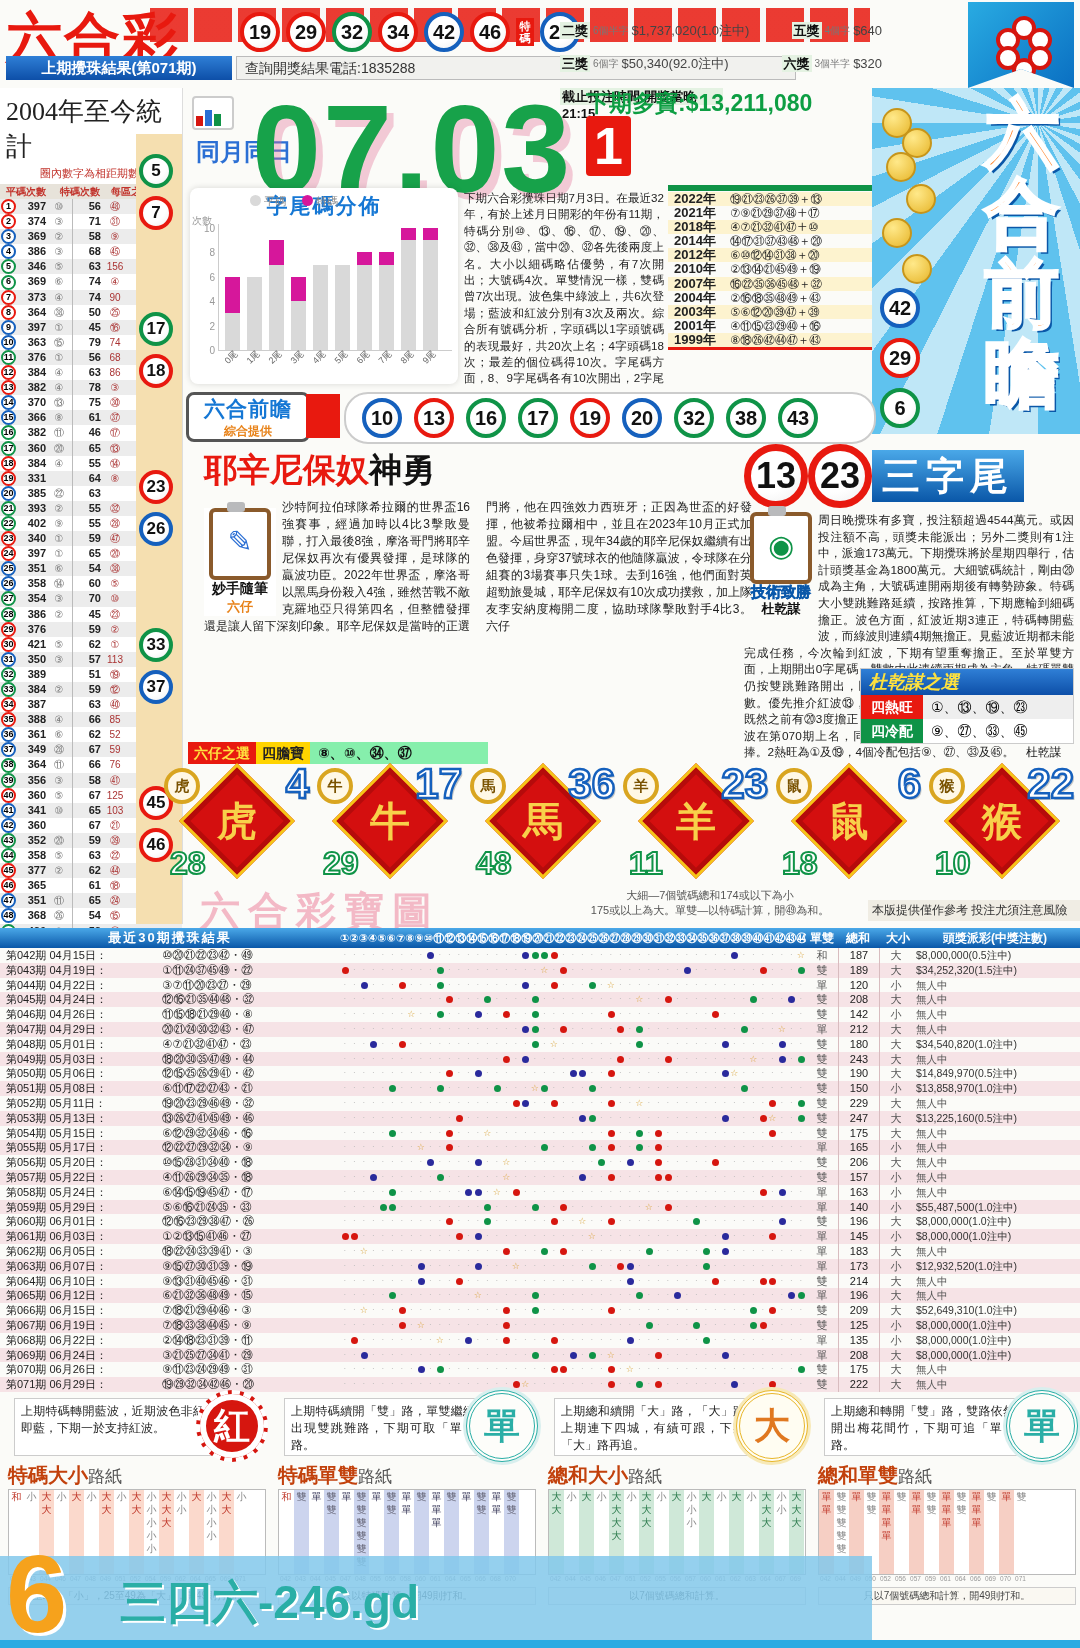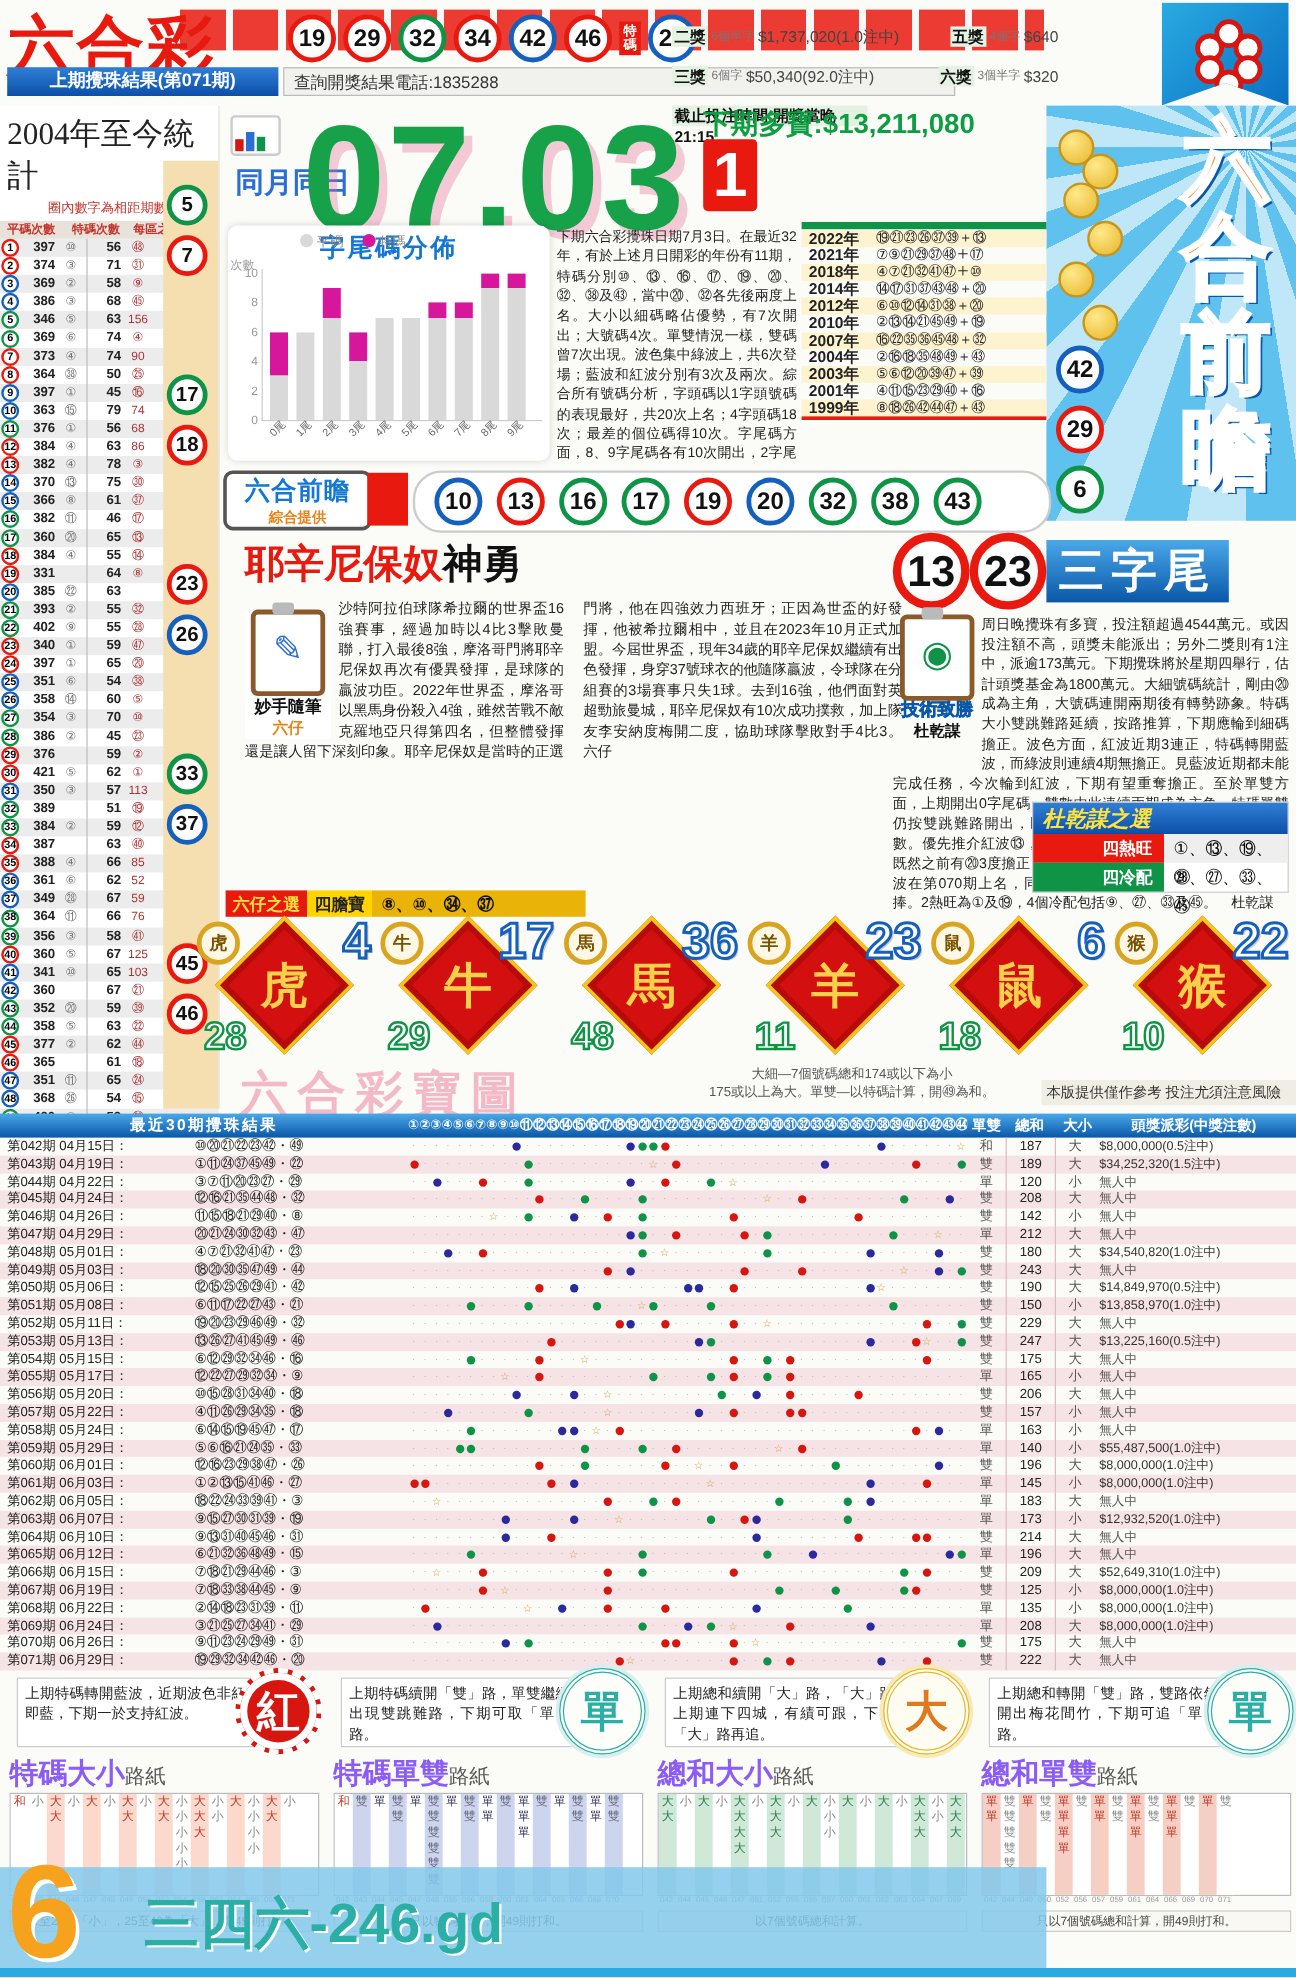--- a/index.html
+++ b/index.html
@@ -105,27 +105,27 @@
   #ar-balls{display:flex;align-items:center;}
   #ar-banner{height:52px;background:linear-gradient(180deg,#4aa8e8,#0a57a8);color:#fff;font-size:38px;font-weight:900;letter-spacing:6px;padding:0 10px;line-height:52px;}
   #ar-text{font-size:11.8px;line-height:16.6px;text-align:justify;color:#222;margin-top:4px;}
   #ar-icon{float:left;width:74px;height:120px;text-align:center;}
   #ar-icon .lab1{font-size:15px;font-weight:900;color:#1577d4;-webkit-text-stroke:.5px #0a57a8;}
   #ar-icon .lab2{font-size:13px;font-weight:900;color:#111;}
   #picks{position:absolute;right:0;bottom:-4px;width:212px;background:#fff;border:1px solid #ccc;}
   #picks .pt{background:linear-gradient(180deg,#2f7fd6,#0d4fa8);color:#ffe23e;font-weight:900;font-style:italic;font-size:18px;padding:1px 8px;}
   #picks .prow2{display:flex;height:24px;line-height:24px;font-size:14px;}
   #picks .prow2:nth-child(odd){background:#eee;}
-  #picks .pl{width:62px;color:#fff;font-weight:900;text-align:center;margin-right:8px;padding-left:48px;}
+  #picks .pl{width:62px;color:#fff;font-weight:900;text-align:center;margin-right:8px;}
   #picks .pl.hot{background:#e8190f;} #picks .pl.cold{background:#0f9347;}
   
   #liuzai{left:188px;top:742px;width:300px;height:22px;display:flex;font-size:14px;line-height:22px;}
   #liuzai .l1{background:#e8190f;color:#ffe23e;font-weight:900;padding:0 6px;}
   #liuzai .l2{background:#ffd400;color:#222;font-weight:900;padding:0 6px;}
-  #liuzai .l3{background:#eab308;color:#111;font-weight:bold;padding:0 8px;flex:1;}
+  #liuzai .l3{background:#86efac;color:#111;font-weight:bold;padding:0 8px;flex:1;}
   
   #zodiac{left:162px;top:762px;width:918px;height:116px;display:flex;}
   .zitem{position:relative;width:153px;height:116px;}
   .diamond{position:absolute;left:34px;top:18px;width:76px;height:76px;background:#d40f0f;transform:rotate(45deg);border:3px solid #f5c518;box-shadow:inset 0 0 0 5px #b50b0b;}
   .diamond span{position:absolute;left:0;top:0;width:100%;height:100%;display:flex;align-items:center;justify-content:center;transform:rotate(-45deg);font-size:40px;color:#f8d04a;font-weight:900;}
   .zring{position:absolute;left:2px;top:6px;width:28px;height:28px;border-radius:50%;border:4px solid #d9a520;background:#fff8e6;font-size:15px;font-weight:900;color:#7a5200;display:flex;align-items:center;justify-content:center;}
   .zbig{position:absolute;right:6px;top:-2px;font-size:42px;font-weight:900;color:#fff;-webkit-text-stroke:2.5px #1560bd;text-shadow:2px 2px 0 rgba(0,0,0,.2);}
   .zalt{position:absolute;left:8px;bottom:-4px;font-size:32px;font-weight:900;color:#fff;-webkit-text-stroke:2px #0f9347;}
   
   #treasure-title{left:200px;top:884px;font-size:40px;font-weight:900;color:#f3b9c6;letter-spacing:8px;}
@@ -155,21 +155,21 @@
   .r-prize{flex:1;padding-left:4px;color:#555;font-size:10.5px;white-space:nowrap;}
   
   .panel{position:absolute;top:1398px;width:198px;height:58px;border:1px solid #ccc;background:#fff;font-size:12px;line-height:17px;color:#222;padding:4px 6px;box-sizing:border-box;text-align:justify;}
   .stamp{position:absolute;top:1390px;width:64px;height:64px;border-radius:50%;display:flex;align-items:center;justify-content:center;font-size:36px;font-weight:900;}
   .stamp.chip{background:#d6160f;color:#fff;box-shadow:inset 0 0 0 6px #fff,inset 0 0 0 10px #d6160f;border:4px dashed #fff;}
   .stamp.seal-teal{border:4px double #2aaea6;color:#2aaea6;background:#fdfdfa;box-shadow:0 0 0 3px #d9efee;}
   .stamp.seal-yellow{border:4px double #e8b62a;color:#e07820;background:#fffdf2;box-shadow:0 0 0 3px #f7e9b8;}
   
   .road{position:absolute;top:1462px;width:258px;}
   .road-title{font-size:17px;color:#555;}
-  .road-title b{color:#8b5cf6;font-weight:900;font-size:24px;}
+  .road-title b{color:#c2410c;font-weight:900;font-size:20px;}
   .road-grid{border:1px solid #bbb;background:#fff;display:flex;height:84px;}
   .rcol{width:15px;display:flex;flex-direction:column;align-items:center;}
   .rcol span{font-size:10px;line-height:13px;height:13px;width:100%;text-align:center;}
   .road-periods{display:flex;height:10px;overflow:hidden;}
   .road-periods span{width:15px;font-size:6.5px;color:#999;text-align:center;}
   .road-cap{font-size:10px;color:#444;text-align:center;border:1px solid #ccc;background:#faf8f2;margin-top:2px;padding:1px 0;}
   
   #wm-band{left:0;top:1556px;width:872px;height:84px;background:rgba(130,200,235,.85);}
   #wm-6{left:6px;top:1544px;font-size:110px;font-weight:900;color:#f6a21c;line-height:100px;text-shadow:3px 3px 0 #fff;}
   #wm-text{left:120px;top:1572px;font-size:46px;font-weight:900;color:#2aaea6;text-shadow:2px 2px 0 #fff;}

